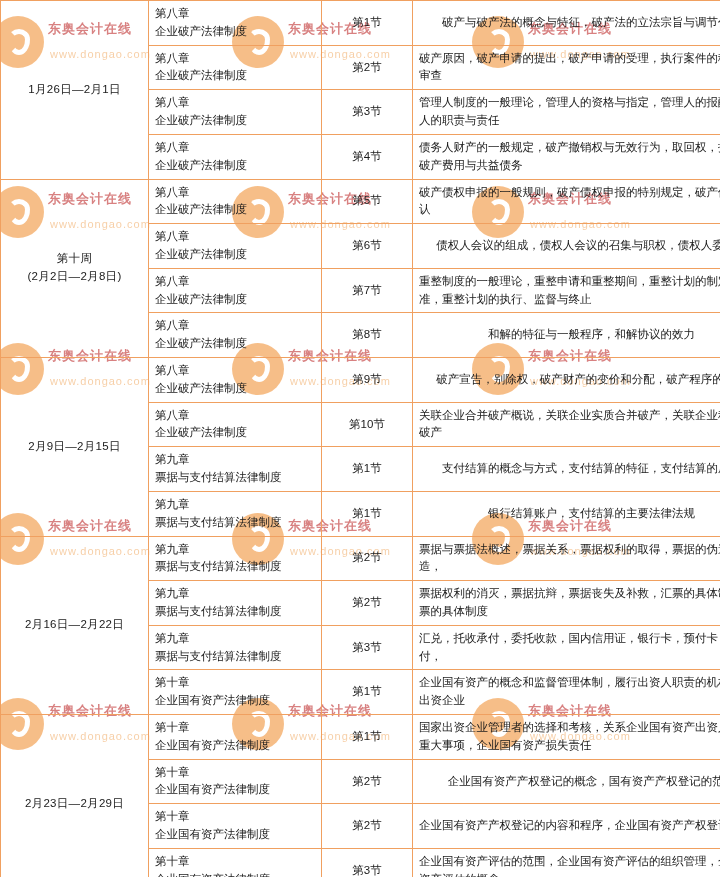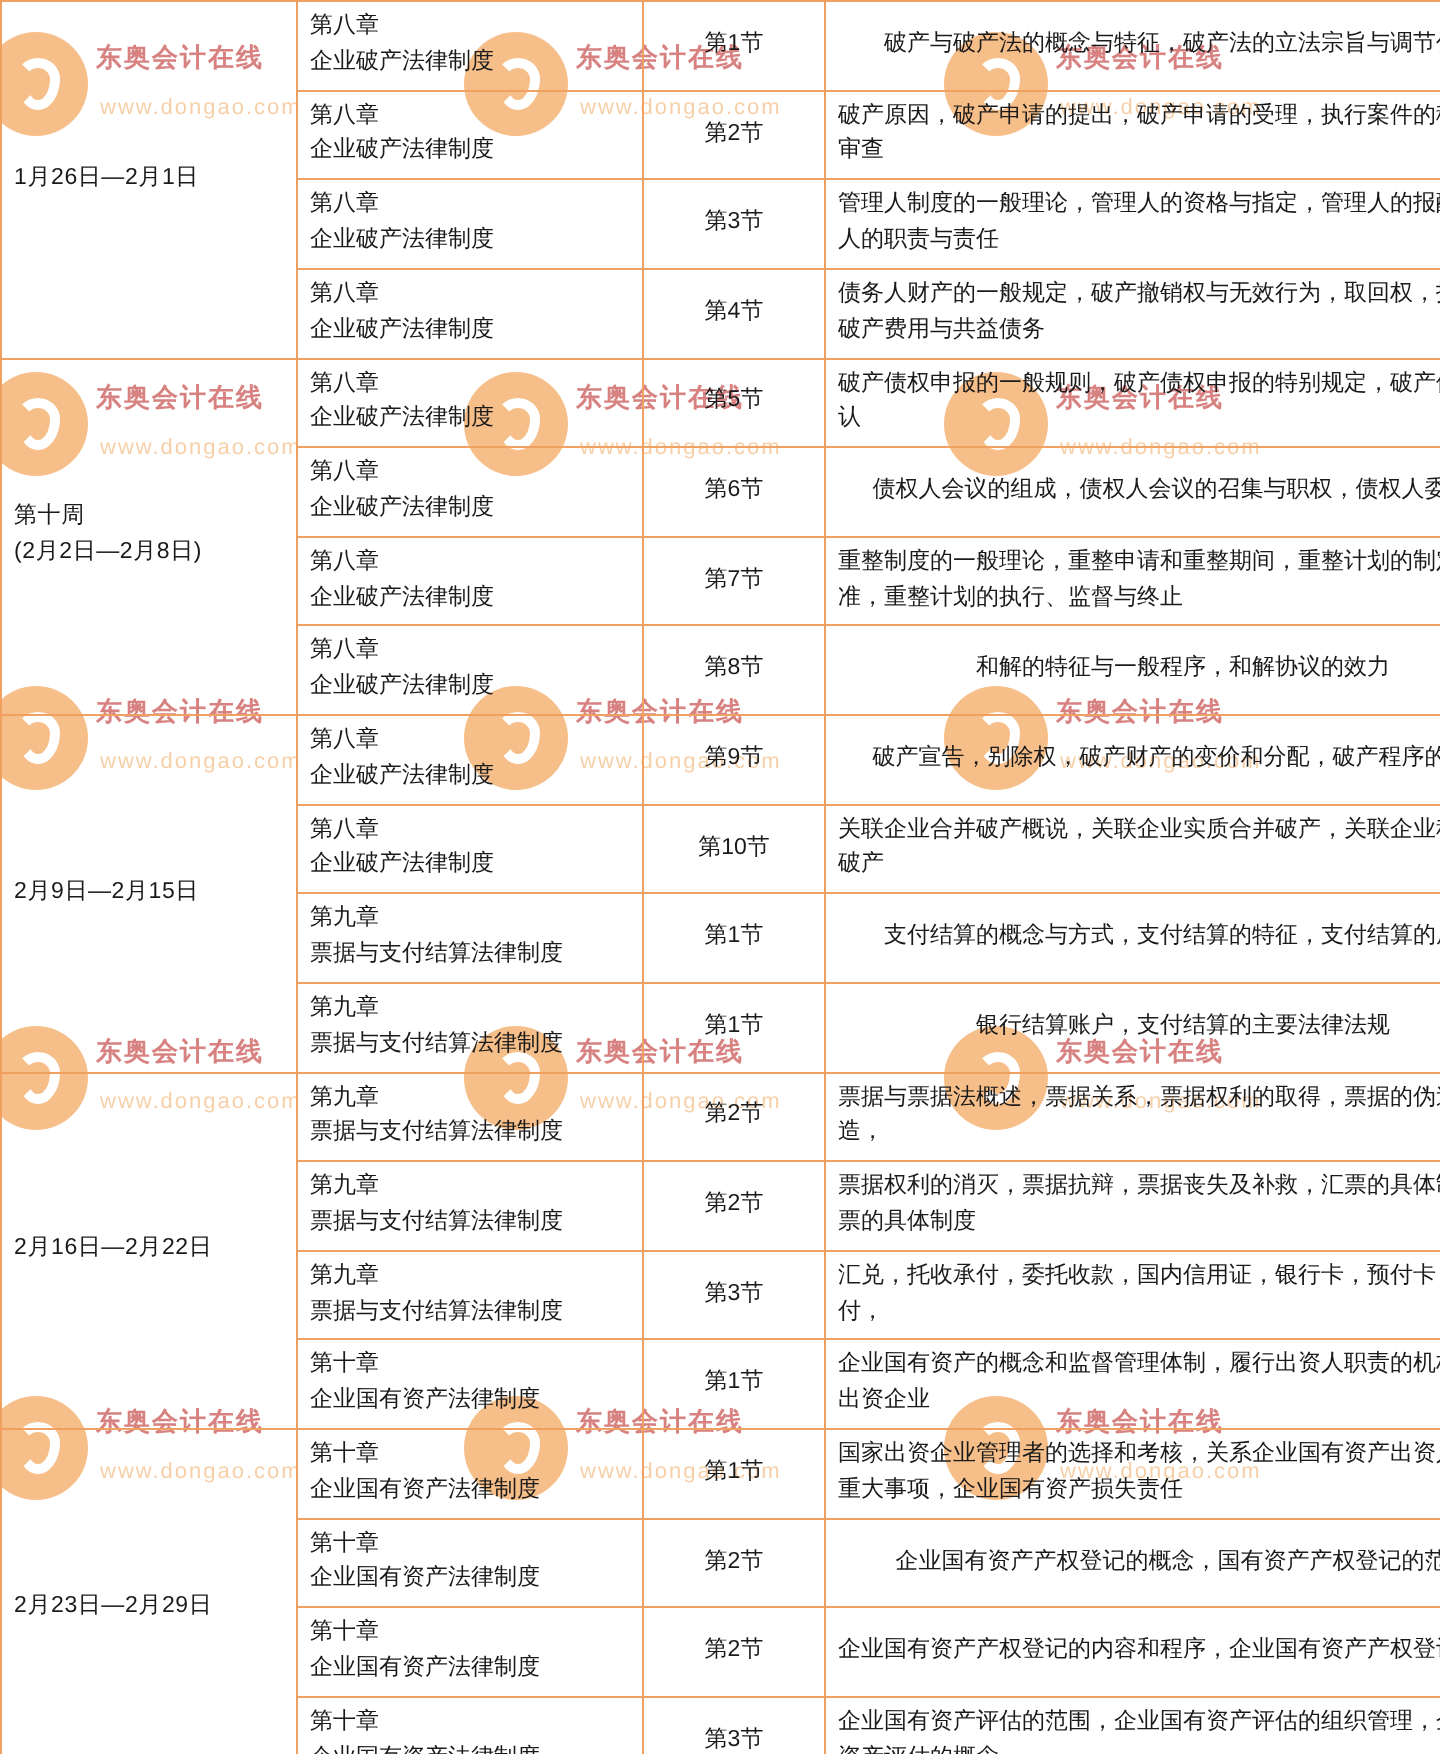--- a/index.html
+++ b/index.html
@@ -25,20 +25,21 @@
   #schedule-table td {
     border: 1px solid #f0a060;
     padding: 4px 6px;
     font-size: 11.5px;
     line-height: 1.55;
     vertical-align: middle;
     background: transparent;
   }
   td.col-week {
     width: 135px;
+    text-align: center;
     font-size: 12px;
     letter-spacing: 0.3px;
   }
   td.col-chapter {
     width: 160px;
     text-align: left;
     font-size: 11.5px;
   }
   td.col-section {
     width: 78px;

